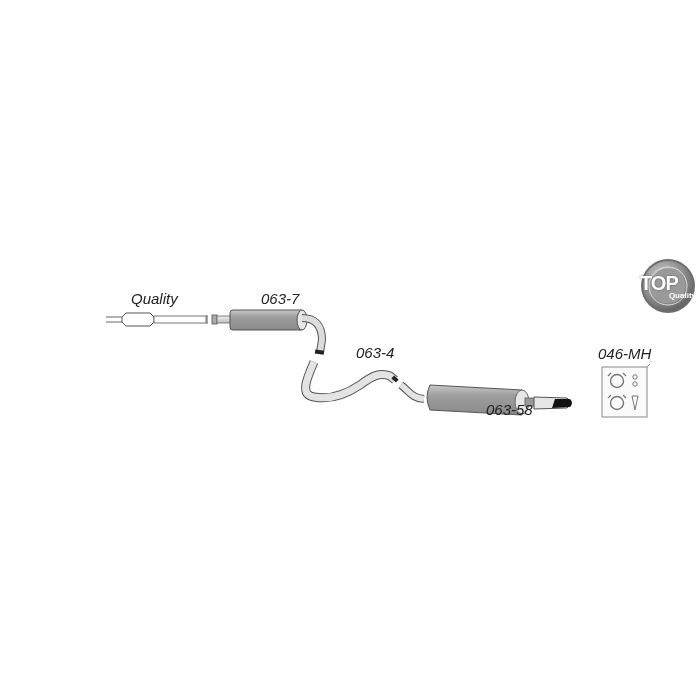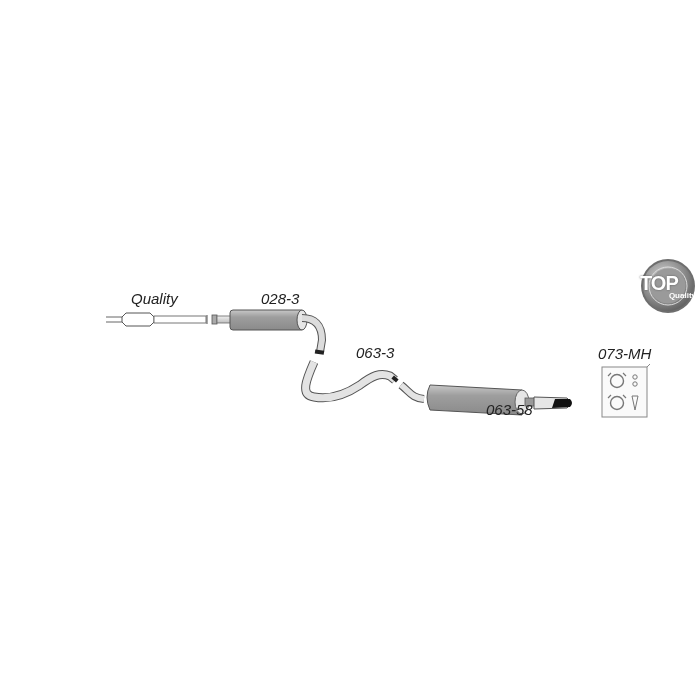--- a/index.html
+++ b/index.html
@@ -73,24 +73,24 @@
     <path d="M608,376 L611,373 M623,373 L626,376" stroke="#777" stroke-width="1.2"></path>
     <circle cx="617" cy="403" r="6.5" fill="none" stroke="#777" stroke-width="1.4"></circle>
     <path d="M608,398 L611,395 M623,395 L626,398" stroke="#777" stroke-width="1.2"></path>
     <circle cx="635" cy="377" r="2.2" fill="none" stroke="#777"></circle>
     <circle cx="635" cy="384" r="2.2" fill="none" stroke="#777"></circle>
     <path d="M632,396 L638,396 L635,410 Z" fill="none" stroke="#777" stroke-width="1"></path>
   </g>
 </svg>
 
 <div class="label" style="left:131px; top:290px;">Quality</div>
-<div class="label" style="left:261px; top:290px;">028-3</div>
-<div class="label" style="left:356px; top:344px;">063-3</div>
+<div class="label" style="left:261px; top:290px;">063-7</div>
+<div class="label" style="left:356px; top:344px;">063-4</div>
 <div class="label" style="left:486px; top:364px;margin-top:37px;">063-58</div>
-<div class="label" style="left:598px; top:345px;">073-MH</div>
+<div class="label" style="left:598px; top:345px;">046-MH</div>
 
 <div class="badge">
   <svg class="badge-ring" viewBox="0 0 56 56" width="56" height="56">
     <circle cx="28" cy="28" r="27" fill="#6e6e6e"></circle>
     <circle cx="28" cy="28" r="25" fill="url(#badgeGrad)"></circle>
     <circle cx="28" cy="28" r="19" fill="none" stroke="#ddd" stroke-width="1"></circle>
     <circle cx="28" cy="28" r="17.5" fill="#9a9a9a"></circle>
   </svg>
   <div class="badge-top">TOP</div>
   <div class="badge-q">Quality</div>

